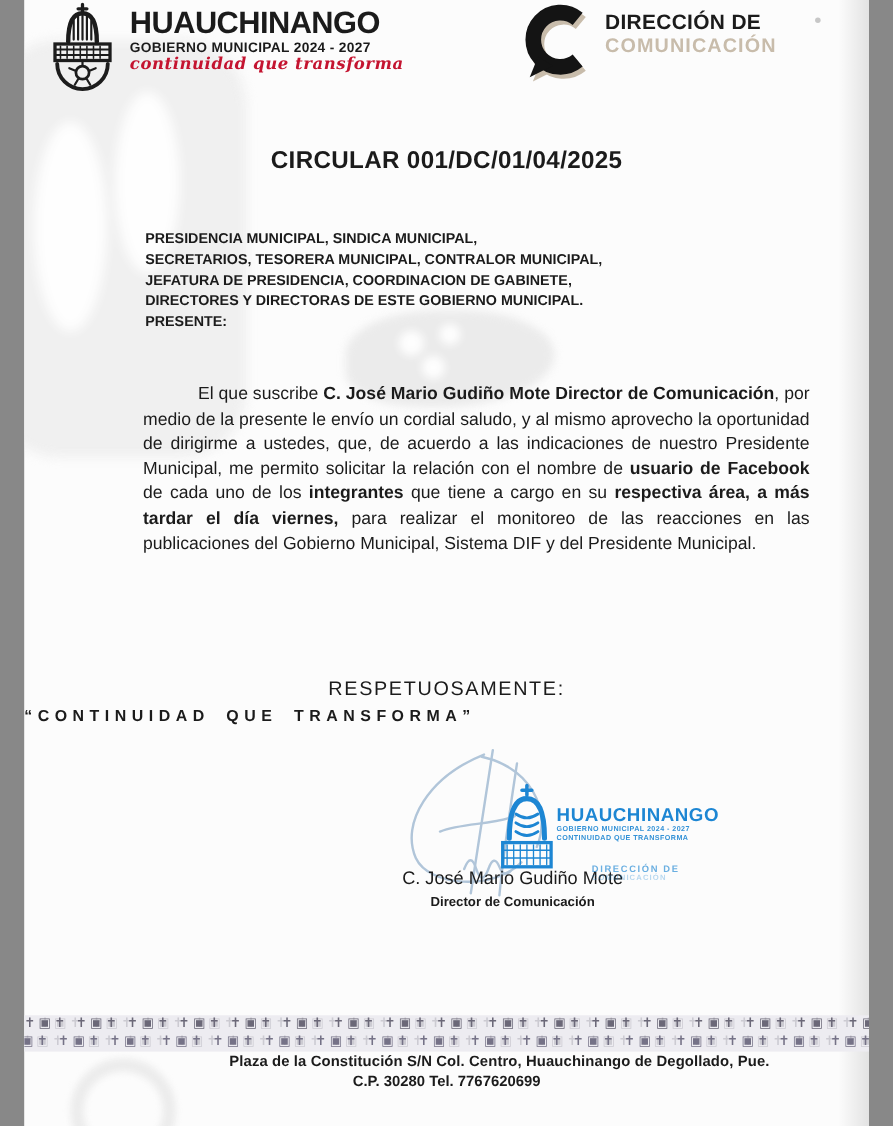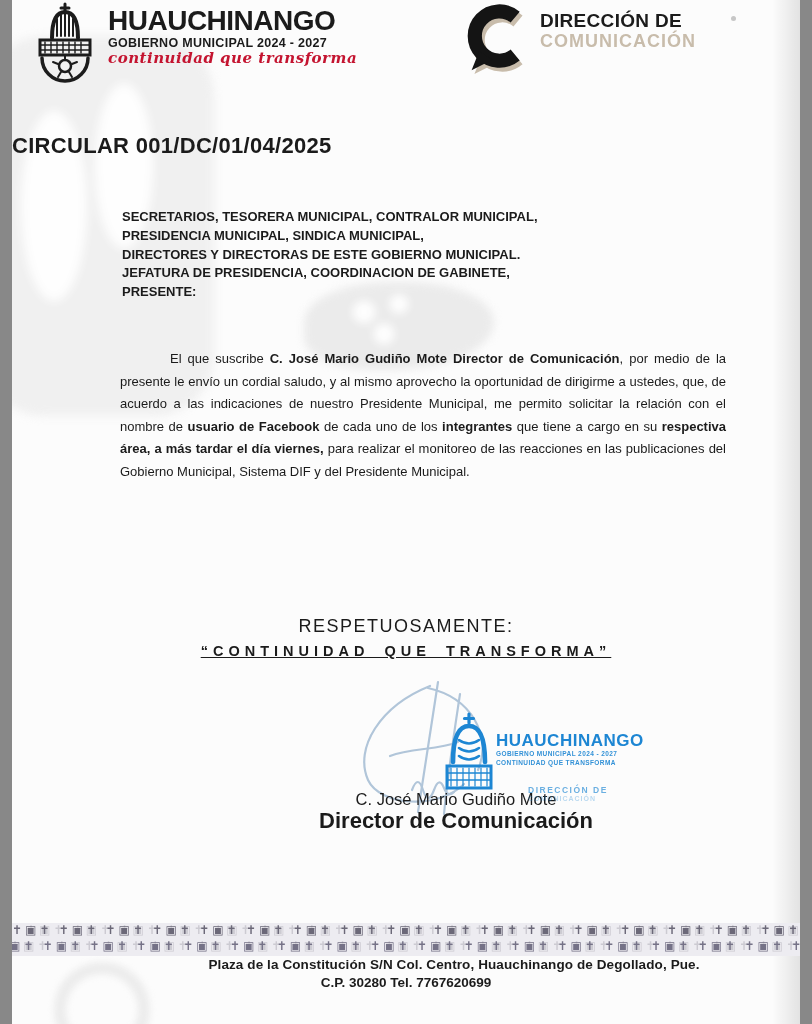--- a/index.html
+++ b/index.html
@@ -1,19 +1,19 @@
 <!DOCTYPE html>
 <html><head>
 <meta charset="utf-8">
 <style>
   html,body{margin:0;padding:0;background:#888;}
   .page{
     position:relative; width:768px; height:1024px; margin:0 auto;
     background:#fcfcfc; overflow:hidden;
-    font-family:"Liberation Sans", sans-serif; color:#1b1b1b;padding-left:20px;
+    font-family:"Liberation Sans", sans-serif; color:#1b1b1b;
   }
   .page *{box-sizing:border-box;}
   
   .wm{position:absolute; pointer-events:none; z-index:0;}
   .wm-left{
     left:-28px; top:36px; width:230px; height:380px; border-radius:60px;
     background:
       radial-gradient(ellipse 52px 150px at 70px 170px, #ffffff 62%, rgba(255,255,255,0) 65%),
       radial-gradient(ellipse 46px 130px at 140px 130px, #ffffff 62%, rgba(255,255,255,0) 65%),
       #ececec;
@@ -45,43 +45,43 @@
   .slogan{
     font-family:"DejaVu Serif", serif; font-style:italic; font-weight:700;
     font-size:15px; color:#c41430; line-height:17px; letter-spacing:.5px;
   }
   .hdr-right{position:absolute; left:452px; top:0; display:flex; align-items:flex-start; z-index:2;}
   .dir-txt{margin-left:4px; padding-top:10px;}
   .dir1{font-size:19px; font-weight:800; letter-spacing:.3px; line-height:21px;}
   .dir2{font-size:18px; font-weight:800; letter-spacing:1px; color:#c8bcab; line-height:20px;}
   
   .title{
-    position:absolute; left:0; top:133px; width:100%; 
+    position:absolute; left:0; top:133px; width:100%; text-align:center;
     font-size:22px; font-weight:800; letter-spacing:.3px; margin:0; z-index:2;
   }
   .recipients{position:absolute; left:110px; top:208px; font-size:13px; font-weight:700; line-height:18.8px; z-index:2;}
   .bodytext{
     position:absolute; left:108px; top:348px; width:606px; margin:0;
-    font-size:13px; line-height:22.6px; text-align:justify; text-indent:50px; z-index:2;
+    font-size:16px; line-height:22.6px; text-align:justify; text-indent:50px; z-index:2;
   }
   .closing{position:absolute; left:160px; top:534px; font-size:13.5px; margin:0; z-index:2;}
   .salutation{position:absolute; left:0; top:616px; width:100%; text-align:center; font-size:18px; letter-spacing:1.5px; z-index:2;}
-  .motto{position:absolute; left:0; top:643px; width:100%; text-align:center; font-size:14.5px; font-weight:800; letter-spacing:5px; word-spacing:6px; z-index:2;text-decoration:underline;}
+  .motto{position:absolute; left:0; top:643px; width:100%; text-align:left; font-size:14.5px; font-weight:800; letter-spacing:5px; word-spacing:6px; z-index:2;}
   
   .sig-svg{position:absolute; left:326px; top:672px; z-index:2;}
   .stamp-seal{position:absolute; left:428px; top:712px; z-index:3;}
   .stamp-text{position:absolute; left:484px; top:731px; color:#1d86d3; z-index:3;}
   .stamp-muni{font-size:17px; font-weight:800; letter-spacing:.5px; line-height:19px;}
   .stamp-sub{font-size:6.5px; font-weight:800; letter-spacing:.4px; line-height:8.5px; opacity:.9;}
   .stamp-dep{position:absolute; left:516px; top:785px; color:#1d86d3; z-index:3;}
   .stamp-dep-1{font-size:8.5px; font-weight:700; letter-spacing:1.5px; opacity:.65;}
   .stamp-dep-2{font-size:7px; font-weight:700; letter-spacing:1px; opacity:.3;}
   .signer{position:absolute; left:268px; top:789px; width:352px; text-align:center; z-index:2;}
   .signer-name{font-size:16.5px; font-weight:400; line-height:21px;text-align:center;}
-  .signer-title{font-size:22px; font-weight:800; line-height:21px;text-align:center;}
+  .signer-title{font-size:12px; font-weight:800; line-height:21px;text-align:center;}
   
   .cc{position:absolute; left:95px; top:891px; font-size:10px; font-weight:800; line-height:16.5px; letter-spacing:.2px; z-index:2;}
   .band{
     position:absolute; left:0; top:923px; width:812px; height:33px;
     background:#edecf1; overflow:hidden; z-index:2;
   }
   .pattern-row{
     white-space:nowrap; font-size:12px; line-height:15.5px; letter-spacing:3px;
     color:#6b6878; text-shadow:14px 0 0 rgba(107,104,120,0.25);
   }
@@ -133,24 +133,24 @@
     </svg>
     <div class="dir-txt">
       <div class="dir1">DIRECCIÓN DE</div>
       <div class="dir2">COMUNICACIÓN</div>
     </div>
   </div>
 
   <h1 class="title">CIRCULAR 001/DC/01/04/2025</h1>
 
   <div class="recipients">
+      <div>PRESIDENCIA MUNICIPAL, SINDICA MUNICIPAL,</div>
       <div>SECRETARIOS, TESORERA MUNICIPAL, CONTRALOR MUNICIPAL,</div>
-      <div>PRESIDENCIA MUNICIPAL, SINDICA MUNICIPAL,</div>
+      <div>JEFATURA DE PRESIDENCIA, COORDINACION DE GABINETE,</div>
       <div>DIRECTORES Y DIRECTORAS DE ESTE GOBIERNO MUNICIPAL.</div>
-      <div>JEFATURA DE PRESIDENCIA, COORDINACION DE GABINETE,</div>
       <div>PRESENTE:</div>
     </div>
 
   <p class="bodytext"><span>El que suscribe </span><span style="font-weight: 700;">C. José Mario Gudiño Mote Director de Comunicación</span><span>, por medio de la presente le envío un cordial saludo, y al mismo aprovecho la oportunidad de dirigirme a ustedes, que, de acuerdo a las indicaciones de nuestro Presidente Municipal, me permito solicitar la relación con el nombre de </span><span style="font-weight: 700;">usuario de Facebook</span><span> de cada uno de los </span><span style="font-weight: 700;">integrantes</span><span> que tiene a cargo en su </span><span style="font-weight: 700;">respectiva área, a más tardar el día viernes,</span><span> para realizar el monitoreo de las reacciones en las publicaciones del Gobierno Municipal, Sistema DIF y del Presidente Municipal.</span></p>
 
 
   <div class="salutation">RESPETUOSAMENTE:</div>
   <div class="motto">“CONTINUIDAD QUE TRANSFORMA”</div>
 
   <svg class="sig-svg" width="178" height="150" viewBox="0 0 178 150">

